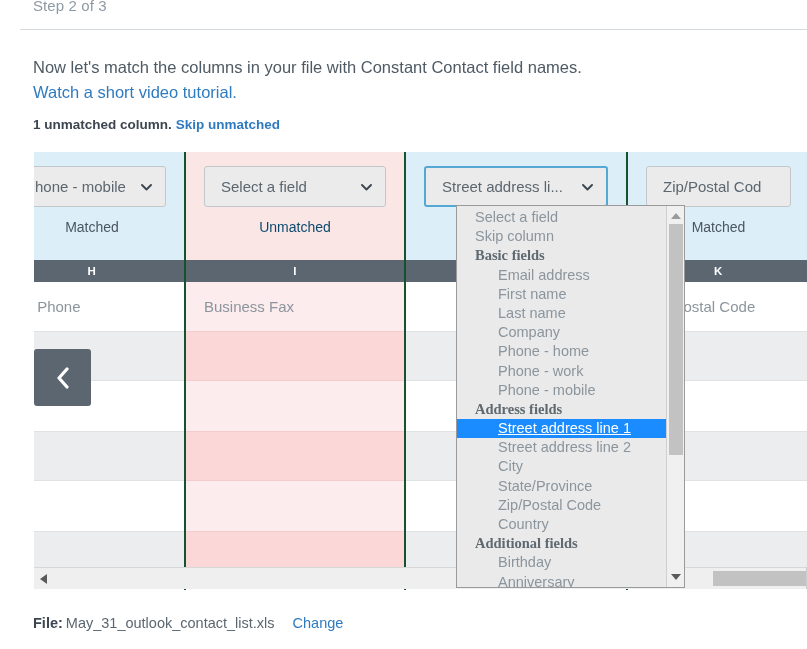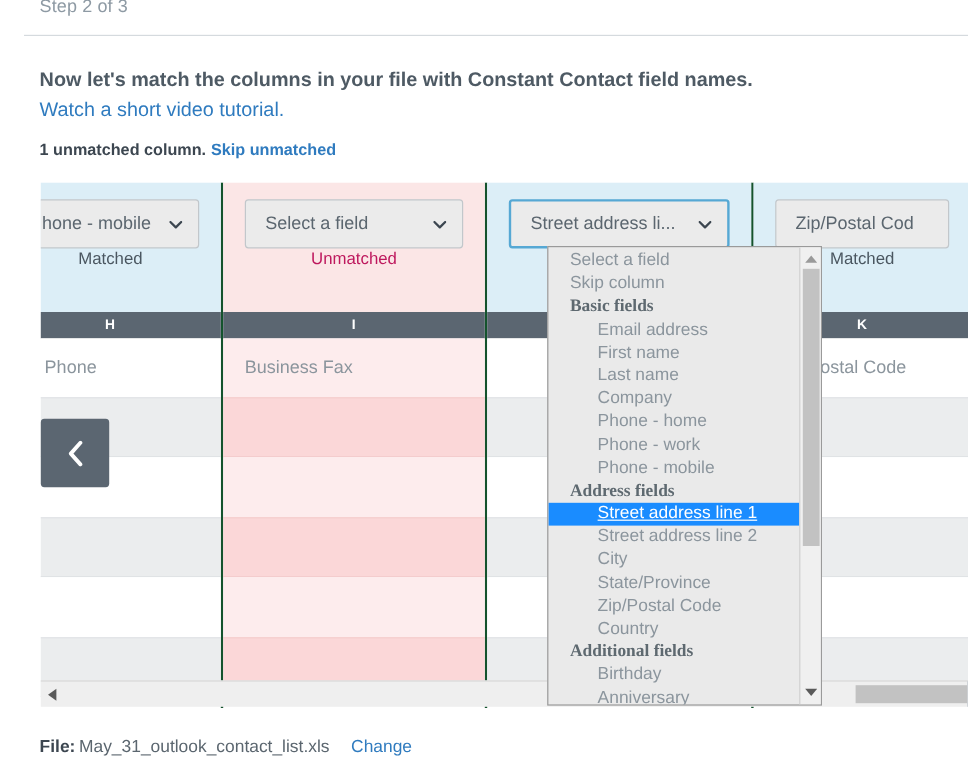--- a/index.html
+++ b/index.html
@@ -22,21 +22,20 @@
   .header-rule {
     position: absolute; left: 20px; top: 29px;
     width: 787px; height: 1px; background: #d5dade;
   }
 
   
   .intro {
     position: absolute; left: 33px; top: 55px;
     font-size: 16.5px; color: #4e5a64; line-height: 1.55;
     white-space: nowrap;
-    font-weight: bold;
   }
   .intro-link {
     position: absolute; left: 33px; top: 80px;
     font-size: 16.5px; color: #2f7bbf; line-height: 1.55;
     cursor: pointer; white-space: nowrap;
   }
   .unmatched-line {
     position: absolute; left: 33px; top: 117px;
     font-size: 13.5px; font-weight: bold; color: #3c4650;
     white-space: nowrap;
@@ -86,25 +85,26 @@
   }
   .caret {
     position: absolute; right: 13px; top: 50%;
     margin-top: -3px;
     width: 11px; height: 7px;
     pointer-events: none;
   }
   .caret svg { display: block; }
 
   .status {
+    margin-top: 12px;
     text-align: center;
     font-size: 14px;
   }
   .status.ok  { color: #4a5660; }
-  .status.bad { color: #be185d; }
+  .status.bad { color: #0c4a6e; }
 
   
   .letter {
     height: 22px;
     background: #5b6671;
     color: #ffffff;
     font-size: 11.5px; font-weight: bold;
     display: flex; align-items: center; justify-content: center;
     letter-spacing: .5px;
   }

